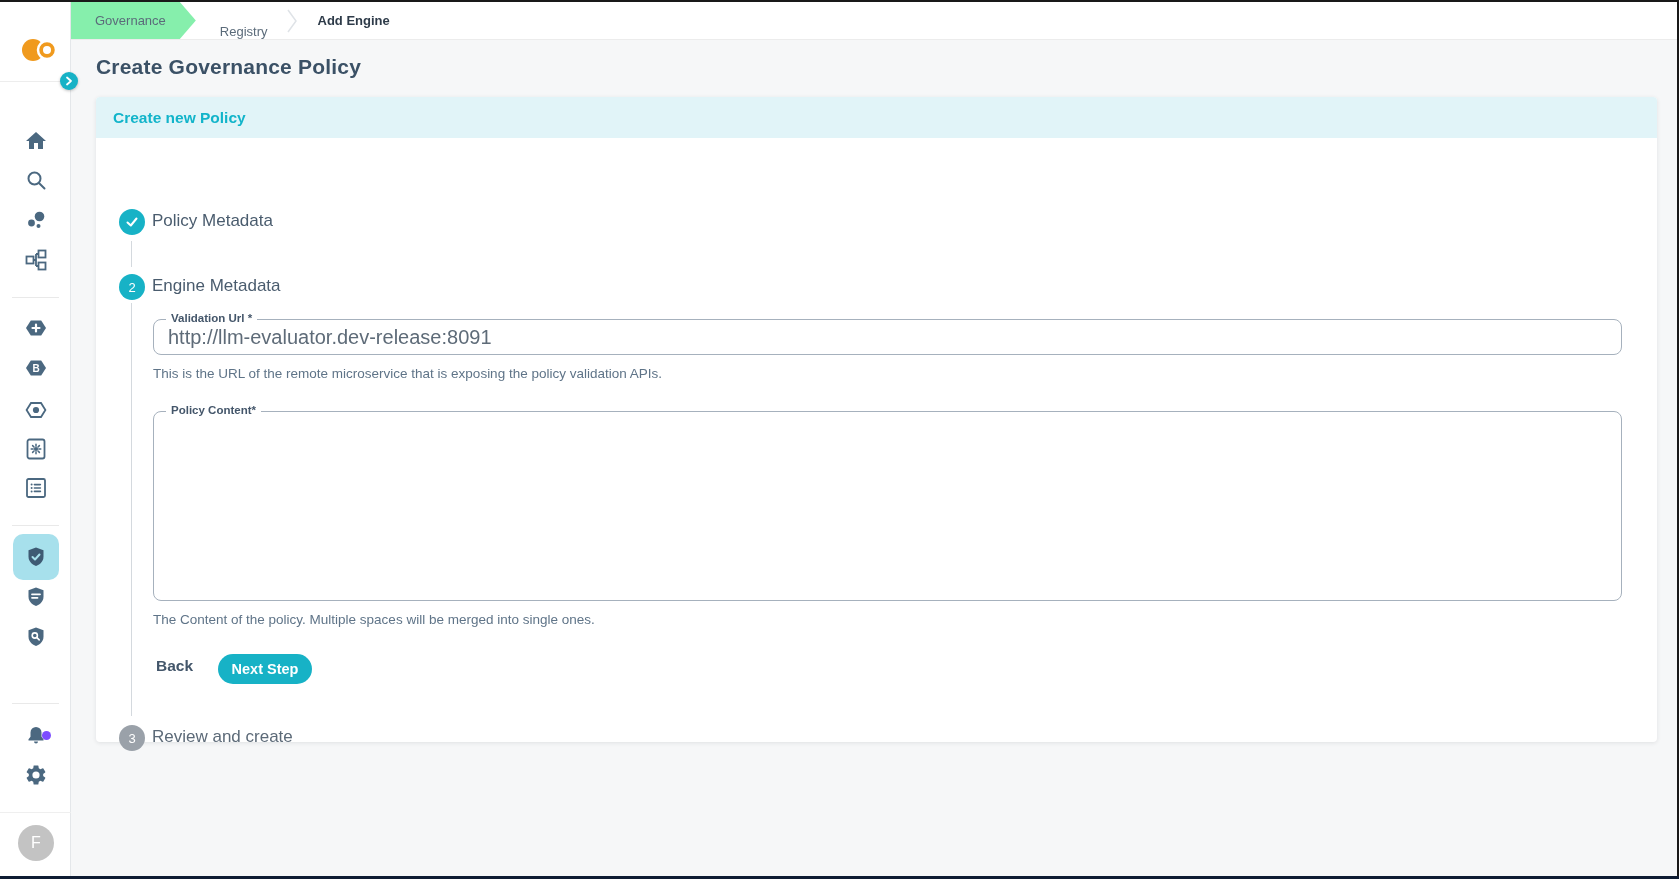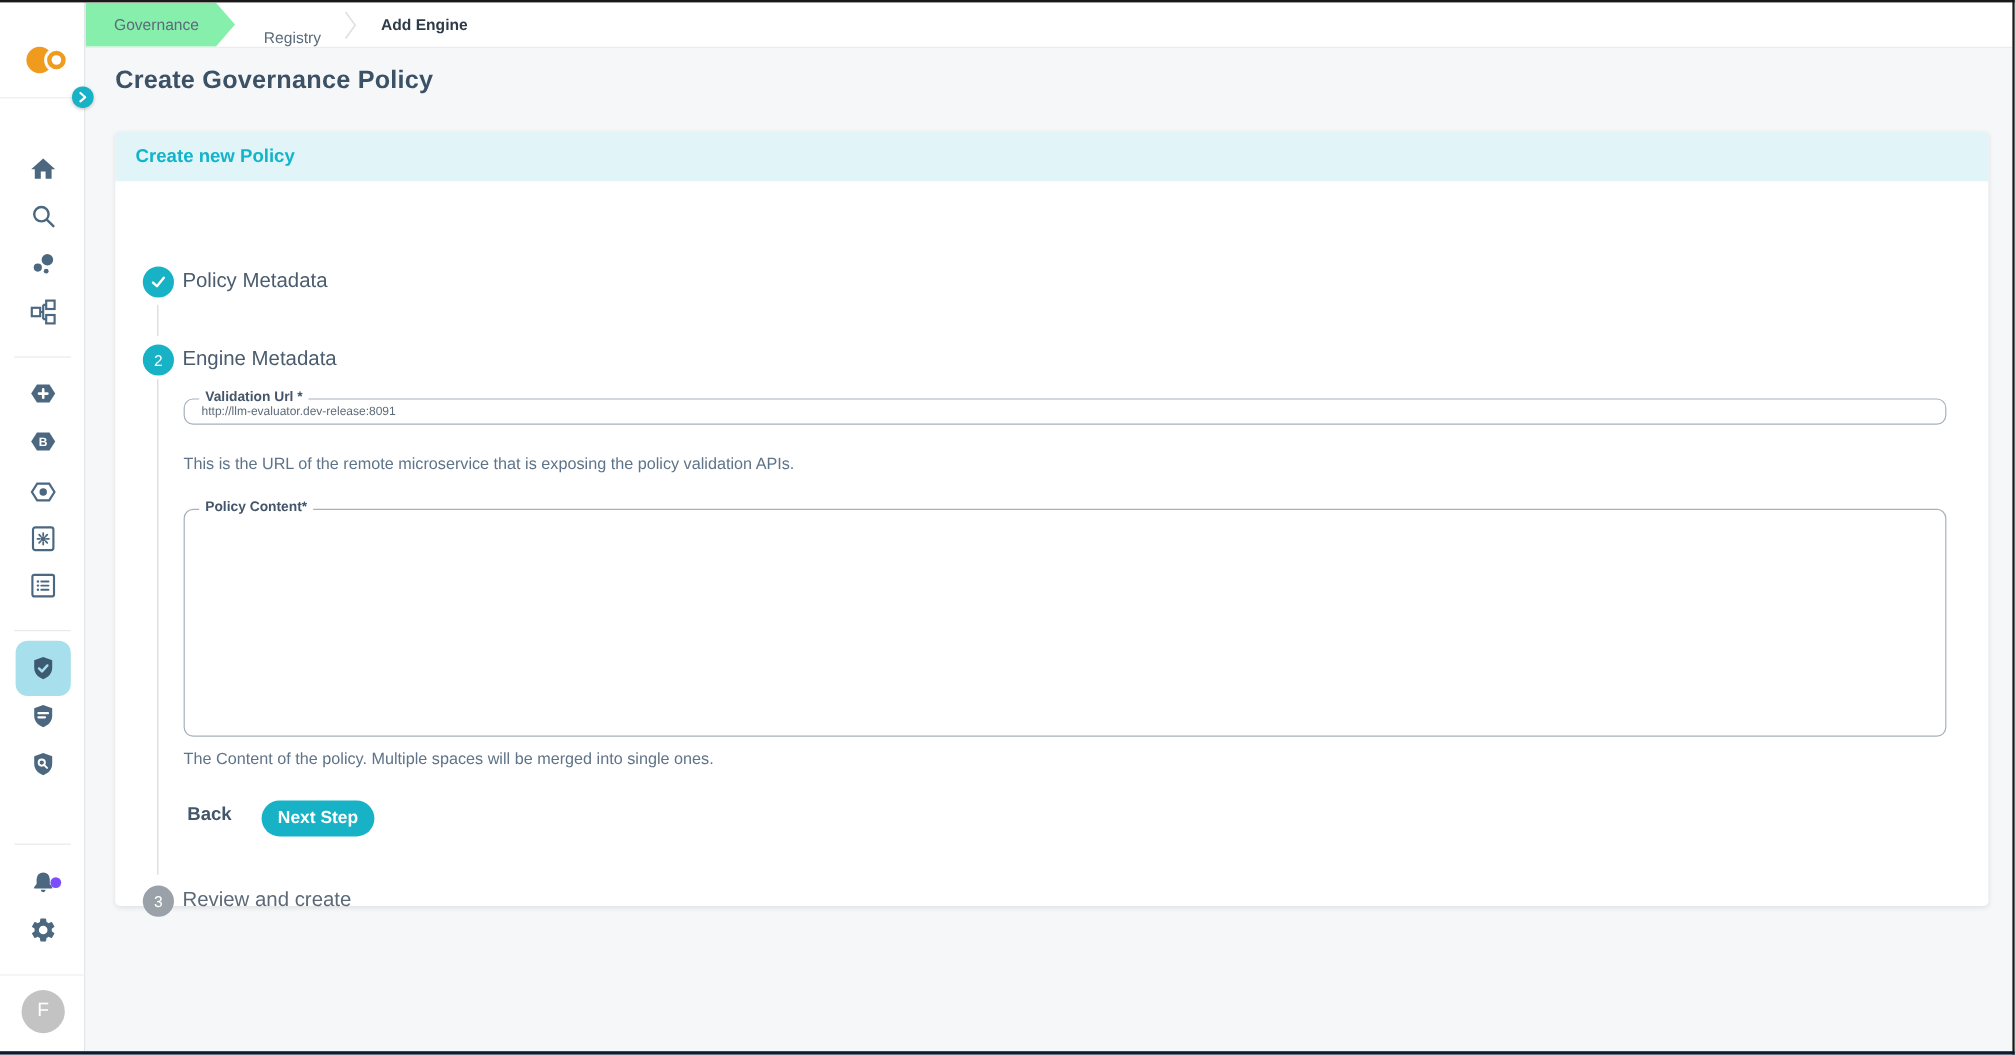--- a/index.html
+++ b/index.html
@@ -36,38 +36,38 @@
     clip-path:polygon(0 0, calc(100% - 16px) 0, 100% 50%, calc(100% - 16px) 100%, 0 100%);
     font-size:13px; color:#5b6b7a; cursor:pointer; }
   .crumb-mid { display:flex; align-items:flex-end; padding:0 18px 0 24px; font-size:13px; color:#5b6b7a; cursor:pointer; }
   .crumb-sep { display:flex; align-items:center; }
   .crumb-last { display:flex; align-items:center; padding:0 18px 0 20px; font-size:13px; font-weight:700; color:#2e3b49; }
 
   
   .page-title { position:absolute; left:96px; top:55px; font-size:21px; font-weight:600; color:#3b5166; letter-spacing:.2px; }
 
   .card { position:absolute; left:96px; top:97px; width:1561px; height:645px; background:#fff;
-    border-radius:4px; box-shadow:0 1px 4px rgba(25,39,52,.10);margin-top:13px; }
+    border-radius:4px; box-shadow:0 1px 4px rgba(25,39,52,.10); }
   .card-header { height:41px; background:#e1f4f8; border-radius:4px 4px 0 0; display:flex; align-items:center;
     padding-left:17px; color:#12b4ca; font-weight:700; font-size:15.5px; }
   .card-body { position:relative; height:604px; }
 
   .step-circle { position:absolute; width:26px; height:26px; border-radius:50%; display:flex; align-items:center;
     justify-content:center; color:#fff; font-size:13px; left:23px; }
   .step-circle.done, .step-circle.active { background:#17b2c6; }
   .step-circle.pending { background:#9aa1a9; }
   .step-label { position:absolute; left:56px; font-size:17px; color:#4a5c6e; }
   .step-label.pending { color:#5c6a78; }
   .conn-v { position:absolute; left:35px; width:1px; background:#d4d9de; }
 
   .field { position:absolute; left:57px; width:1469px; }
   .field .notch-label { position:absolute; left:13px; top:-7px; background:#fff; padding:0 5px;
     font-size:11.5px; font-weight:700; color:#44566a; line-height:13px; }
-  .text-input { width:100%; height:22px; border:1px solid #a6b1bd; border-radius:8px; padding:0 14px;
-    font-family:"Liberation Sans", sans-serif; font-size:10px; color:#5e6b78; background:#fff; outline:none; }
+  .text-input { width:100%; height:36px; border:1px solid #a6b1bd; border-radius:8px; padding:0 14px;
+    font-family:"Liberation Sans", sans-serif; font-size:20px; color:#5e6b78; background:#fff; outline:none; }
   .area-input { width:100%; height:190px; border:1px solid #a6b1bd; border-radius:8px; padding:12px 14px;
     font-family:"Liberation Sans", sans-serif; font-size:15.5px; color:#5e6b78; background:#fff; outline:none; resize:none; }
   .helper { position:absolute; left:57px; font-size:13.5px; color:#5f7488; }
 
   .back-btn { position:absolute; left:60px; top:519px; font-size:15.5px; font-weight:600; color:#43566a;
     background:none; border:none; cursor:pointer; font-family:"Liberation Sans", sans-serif; }
   .next-btn { position:absolute; left:122px; top:516px; width:94px; height:30px; border-radius:15px;
     background:#17b2c6; color:#fff; font-size:14.5px; font-weight:700; border:none; cursor:pointer;
     font-family:"Liberation Sans", sans-serif; }
 </style>

